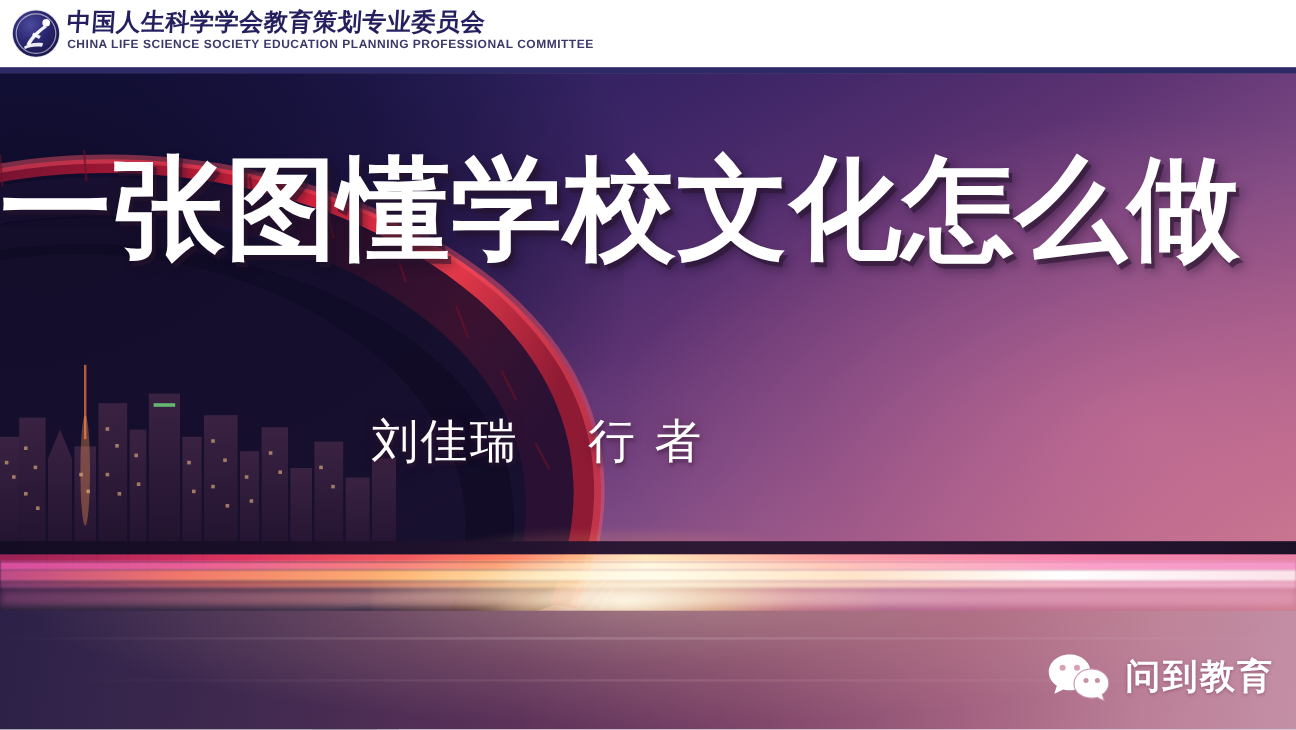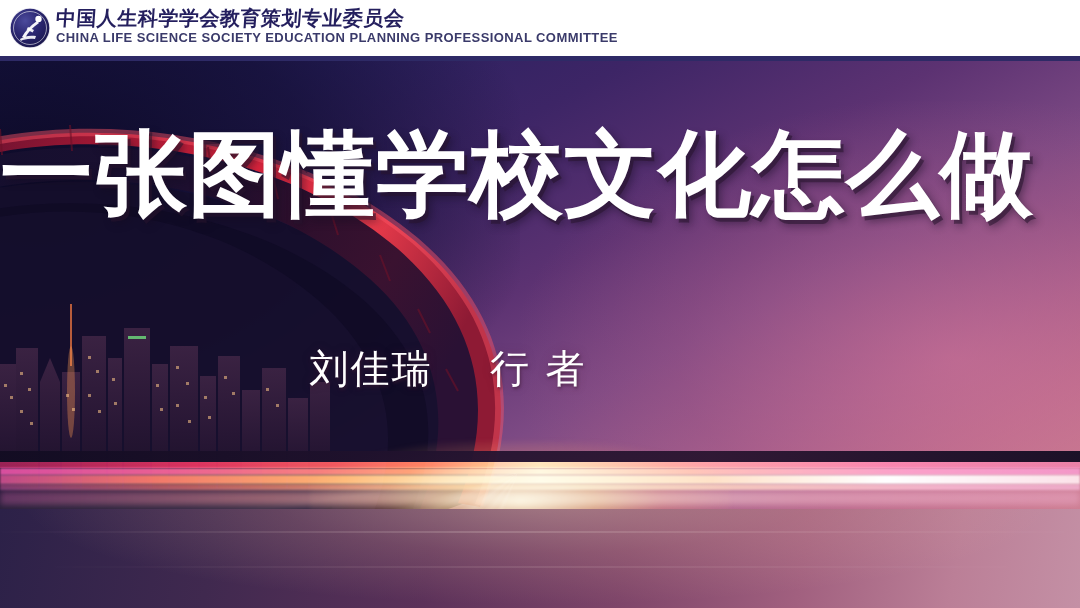--- a/index.html
+++ b/index.html
@@ -45,21 +45,21 @@
     font-size: 20px;
     font-weight: bold;
     color: #241f5e;
     letter-spacing: 0.5px;
     line-height: 26px;
     white-space: nowrap;
     transform: skewX(-4deg);
   }
   .org-name-en {
     font-family: "Liberation Sans", sans-serif;
-    font-size: 13px;
+    font-size: 10px;
     font-weight: bold;
     color: #3a3a6a;
     letter-spacing: 0.42px;
     line-height: 11px;
     white-space: nowrap;
     margin-top: 1px;
   }
   .header-rule {
     position: absolute;
     left: 0; top: 56px;
@@ -460,14 +460,33 @@
     <div class="streak" style="position:absolute; top:505px; height:2px; opacity:0.15;
                 background: linear-gradient(90deg,rgba(255,220,200,0) 5%,rgba(255,225,205,0.7) 50%,rgba(255,220,200,0) 95%);"></div>
   </div>
 
   <div class="title">一张图懂学校文化怎么做</div>
 
   <div class="subtitle-block">
     <div class="sub-line">刘佳瑞    行 者</div>
   </div>
 
+  <div class="wechat">
+    <span class="wechat-mark">
+      <svg width="54" height="44" viewBox="0 0 54 44">
+
+        <path d="M19.5 3.5 C9.6 3.5 2 10 2 18 C2 22.6 4.6 26.7 8.7 29.4
+                 L6.6 36.2 L14.1 32.6 C15.8 33.1 17.6 33.3 19.5 33.3
+                 C29.4 33.3 37 26.8 37 18.8 C37 10.3 29.4 3.5 19.5 3.5 Z" fill="#ffffff"></path>
+        <circle cx="13.5" cy="14.5" r="2.5" fill="#d9a0b4"></circle>
+        <circle cx="25.5" cy="14.5" r="2.5" fill="#d9a0b4"></circle>
+
+        <path d="M37.5 15.5 C45.6 15.5 52 20.8 52 27.3 C52 31.1 49.9 34.5 46.6 36.7
+                 L48.2 42.2 L42.1 39.2 C40.7 39.6 39.1 39.8 37.5 39.8
+                 C29.4 39.8 23 34.4 23 27.9 C23 20.9 29.4 15.5 37.5 15.5 Z" fill="#ffffff" stroke="#c98fa8" stroke-width="0.9"></path>
+        <circle cx="33" cy="25" r="2.1" fill="#c98fa8"></circle>
+        <circle cx="42.5" cy="25" r="2.1" fill="#c98fa8"></circle>
+      </svg>
+    </span>
+    <span class="wechat-label">问到教育</span>
+  </div>
 
 </div>
 
 </body></html>

